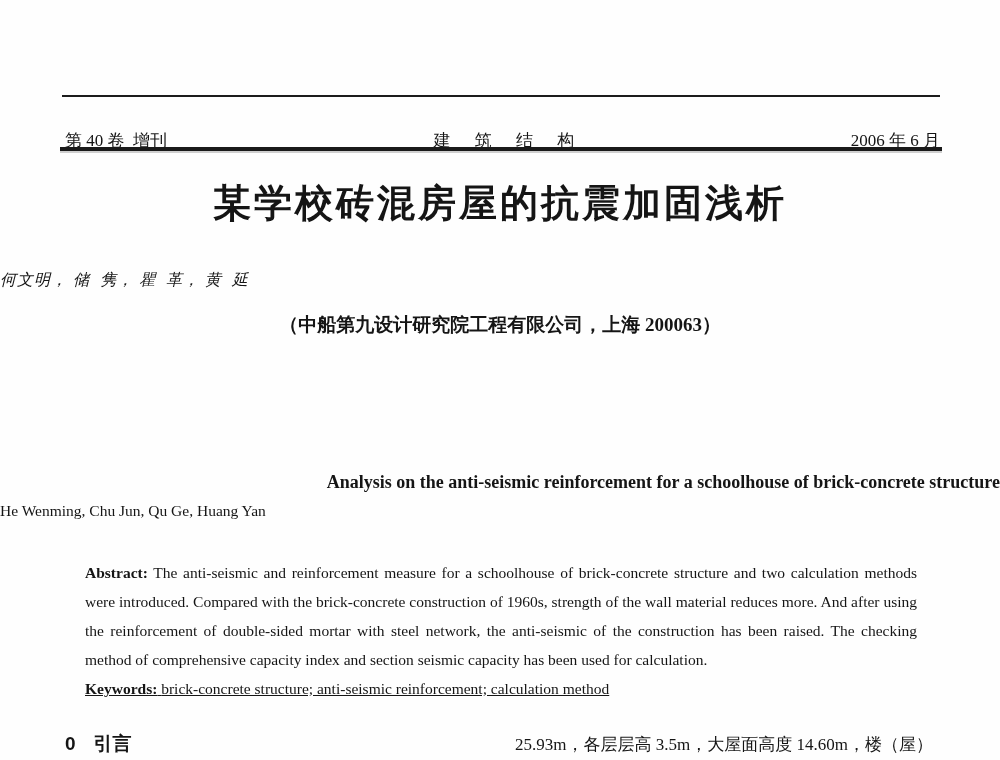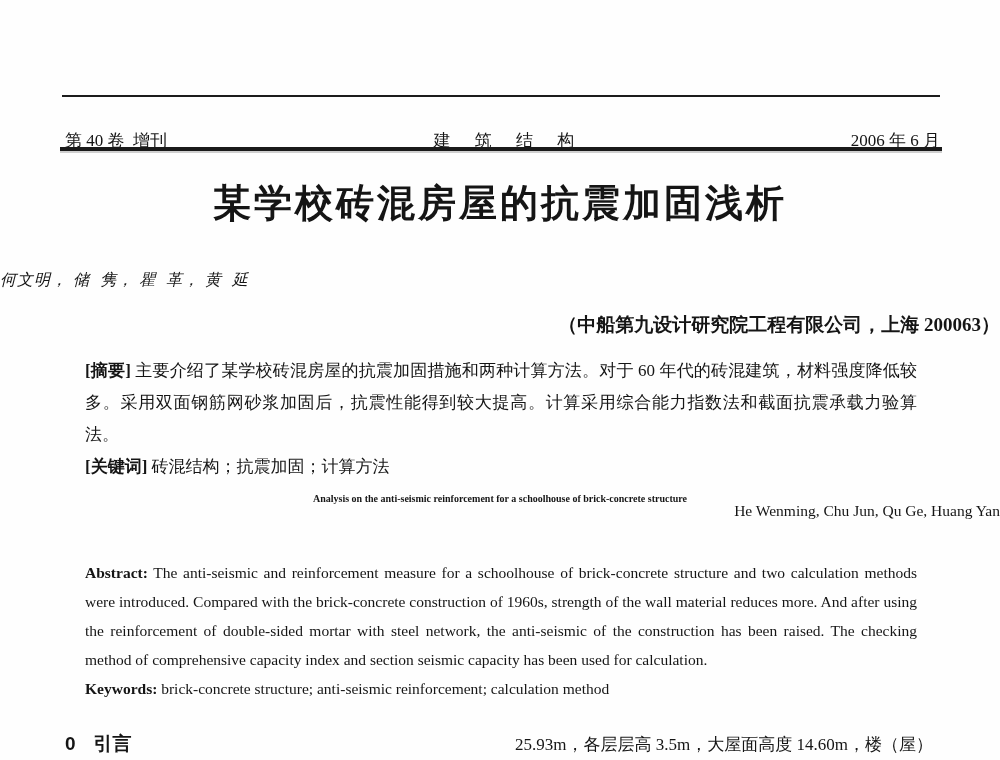--- a/index.html
+++ b/index.html
@@ -41,47 +41,47 @@
     position: absolute; left: 0; right: 0; top: 178px;
     text-align: center;
     font-size: 38px; font-weight: 600; letter-spacing: 3px;
   }
   .cn-authors {
     position: absolute; left: 0; right: 0; top: 270px;
     text-align: left; font-size: 16px; letter-spacing: 1px; font-style: italic;
   }
   .cn-affiliation {
     position: absolute; left: 0; right: 0; top: 312px;
-    text-align: right; font-size: 19px; font-weight: 600;
+    text-align: center; font-size: 19px; font-weight: 600;
   }
   .cn-abstract-block {
     position: absolute; left: 85px; width: 832px; top: 355px;
     font-size: 17px; line-height: 32px; text-align: justify;
   }
   .inline-label { font-weight: bold; }
   .cn-keywords { margin-top: 0; }
 
   
   .en-title {
-    position: absolute; left: 0; right: 0; top: 493px;
-    text-align: center; font-size: 10px; font-weight: bold;
+    position: absolute; left: 0; right: 0; top: 472px;
+    text-align: right; font-size: 18px; font-weight: bold;
   }
   .en-authors {
     position: absolute; left: 0; right: 0; top: 502px;
-    text-align: right; font-size: 15.5px; padding-left: 8px;
+    text-align: left; font-size: 15.5px;
   }
   .en-affiliation {
     position: absolute; left: 0; right: 0; top: 530px;
     text-align: center; font-size: 15.5px;
   }
   .en-abstract-block {
     position: absolute; left: 85px; width: 832px; top: 558px;
     font-size: 15.5px; line-height: 29px; text-align: justify;
   }
-  .en-keywords { margin-top: 0; }
+  .en-keywords { margin-top: 0; text-decoration: underline; }
 
   
   .section-heading {
     position: absolute; left: 65px; top: 731px;
     font-family: "Liberation Sans", "DejaVu Sans", sans-serif;
     font-size: 19px; font-weight: bold;
   }
   .section-number { margin-right: 18px; }
   .right-col-line {
     position: absolute; left: 515px; width: 430px; top: 733px;
@@ -98,24 +98,20 @@
     <span class="prewrap">第 40 卷  增刊</span>
     <span class="header-center prewrap">建 筑 结 构</span>
     <span class="prewrap">2006 年 6 月</span>
   </div>
   <div class="rule-thick"></div>
 
   <div class="cn-title">某学校砖混房屋的抗震加固浅析</div>
   <div class="cn-authors prewrap">何文明， 储  隽， 瞿  革， 黄  延</div>
   <div class="cn-affiliation prewrap">（中船第九设计研究院工程有限公司，上海 200063）</div>
 
-  <div class="cn-abstract-block">
-    <p style="margin:0;"><span class="inline-label">[摘要]</span> <span>主要介绍了某学校砖混房屋的抗震加固措施和两种计算方法。对于 60 年代的砖混建筑，材料强度降低较多。采用双面钢筋网砂浆加固后，抗震性能得到较大提高。计算采用综合能力指数法和截面抗震承载力验算法。</span></p>
-    <p class="cn-keywords" style="margin:0;"><span class="inline-label">[关键词]</span> <span>砖混结构；抗震加固；计算方法</span></p>
-  </div>
 
   <div class="en-title">Analysis on the anti-seismic reinforcement for a schoolhouse of brick-concrete structure</div>
   <div class="en-authors">He Wenming, Chu Jun, Qu Ge, Huang Yan</div>
 
   <div class="en-abstract-block">
     <p style="margin:0;"><span class="inline-label">Abstract:</span> <span>The anti-seismic and reinforcement measure for a schoolhouse of brick-concrete structure and two calculation methods were introduced. Compared with the brick-concrete construction of 1960s, strength of the wall material reduces more. And after using the reinforcement of double-sided mortar with steel network, the anti-seismic of the construction has been raised. The checking method of comprehensive capacity index and section seismic capacity has been used for calculation.</span></p>
     <p class="en-keywords" style="margin:0;"><span class="inline-label">Keywords:</span> <span>brick-concrete structure; anti-seismic reinforcement; calculation method</span></p>
   </div>
 
   <div class="section-heading">

